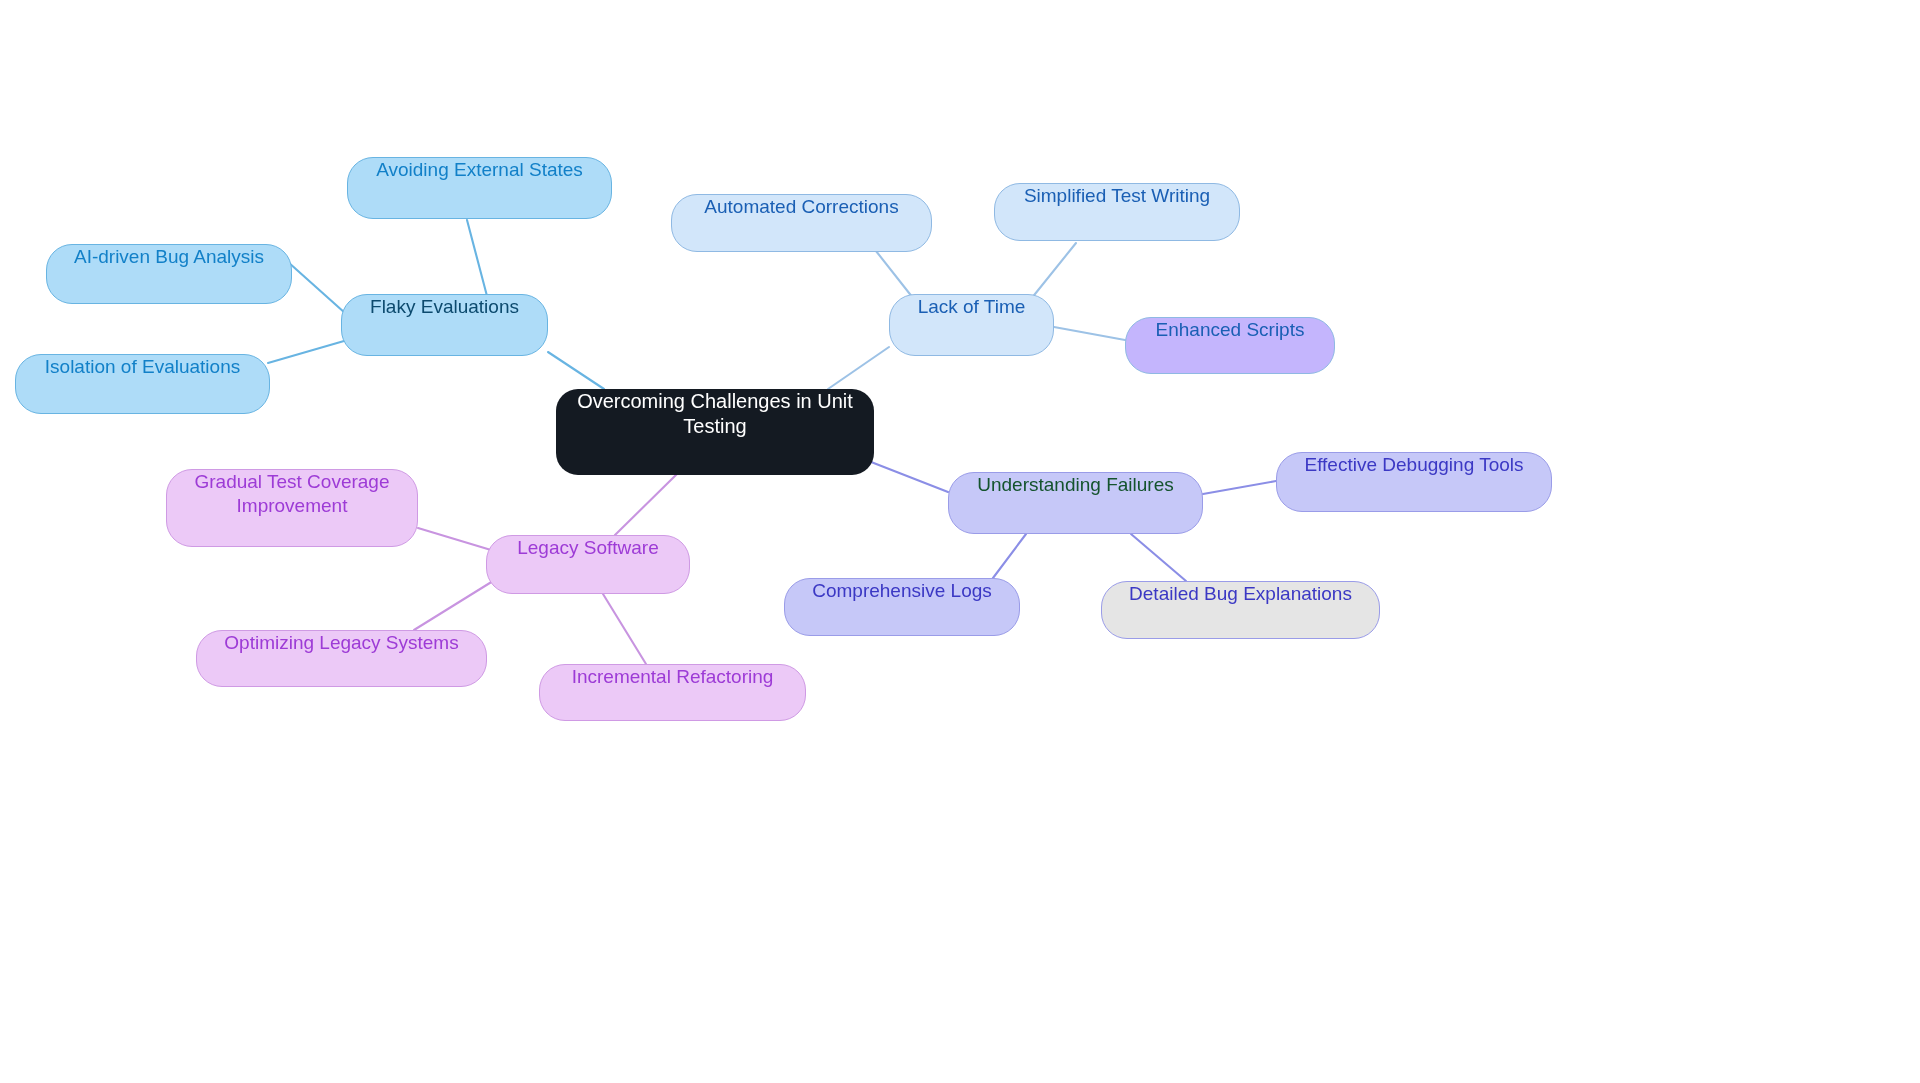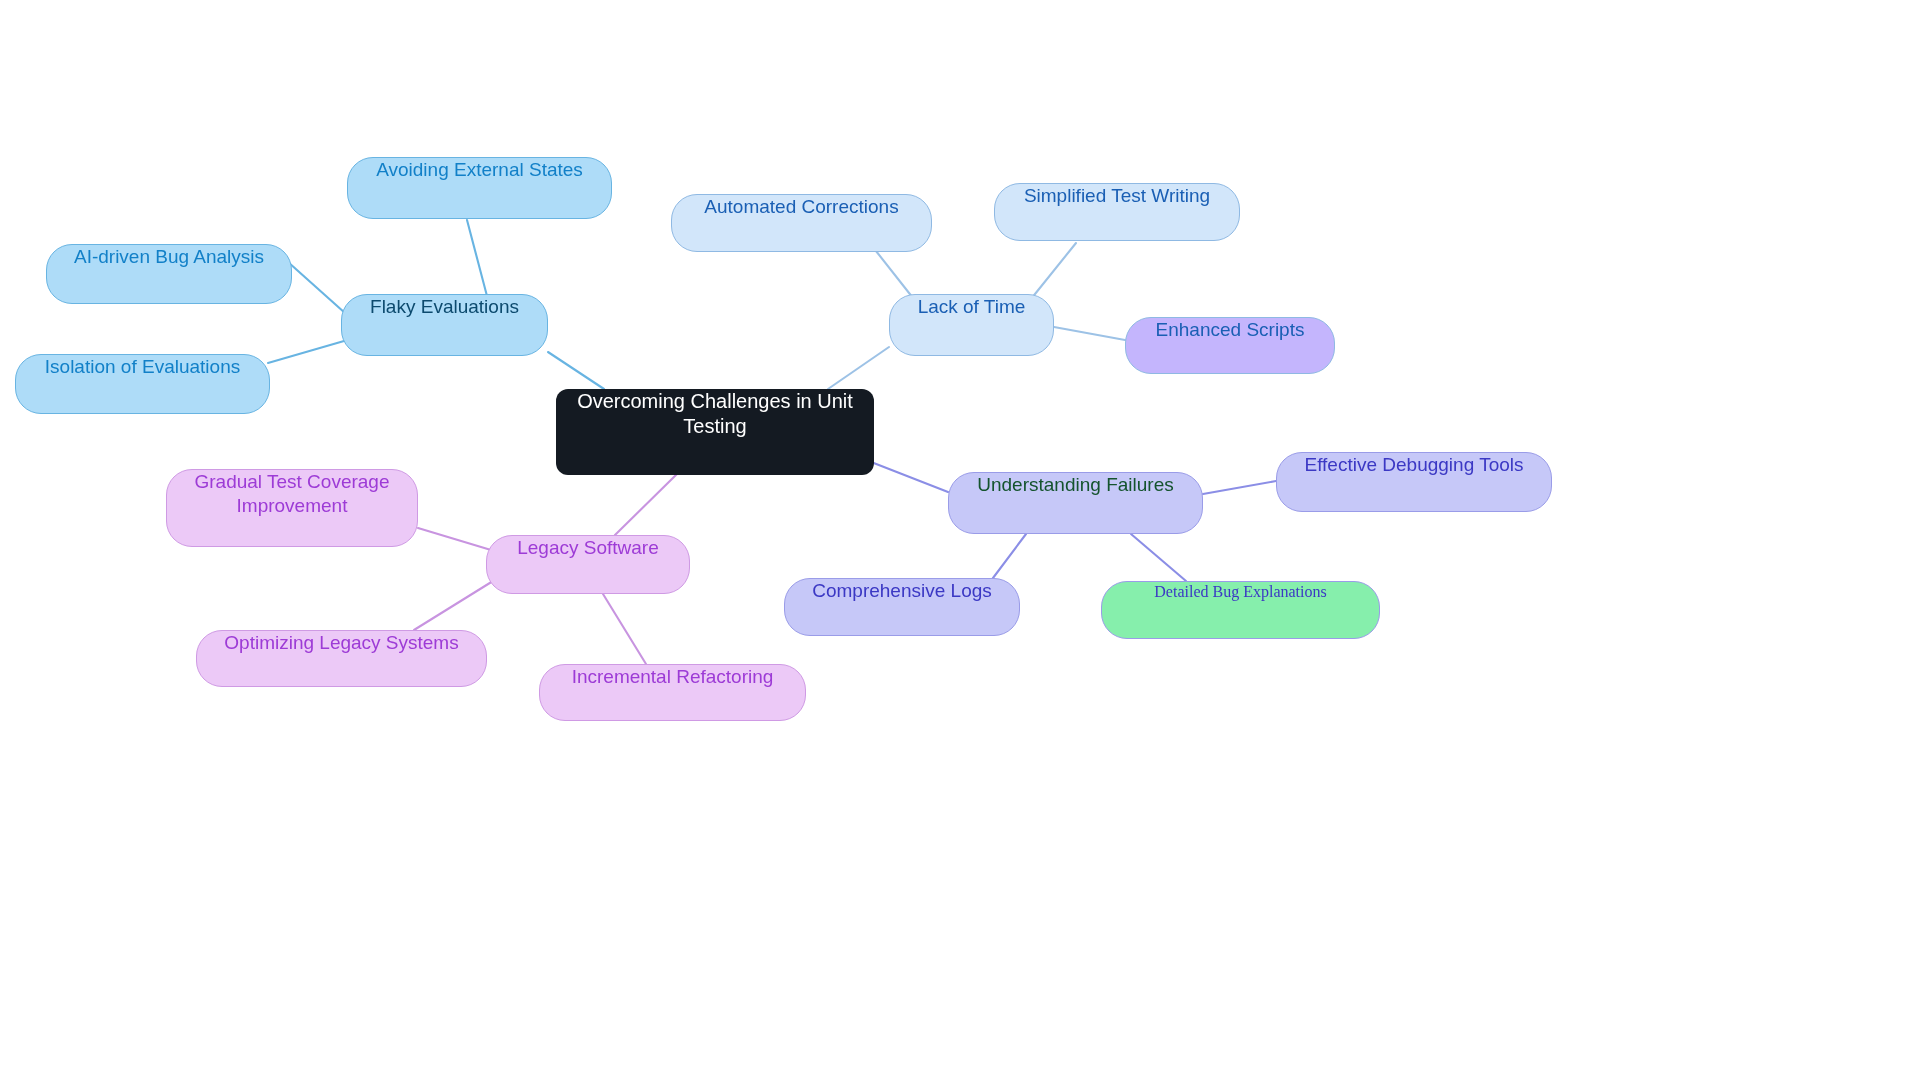--- a/index.html
+++ b/index.html
@@ -34,21 +34,21 @@
     justify-content: center;
     text-align: center;
     border-radius: 26px;
     border-style: solid;
     border-width: 1.6px;
     line-height: 1.26;
     white-space: pre-line;
     z-index: 2;
   }
   .node.root {
-    border-radius: 12px;
+    border-radius: 22px;
     border-width: 0;
     z-index: 3;
   }
   .label {
     display: block;
     padding: 0 10px;
     white-space: pre-line;
   }
 </style>
 </head>
@@ -80,20 +80,20 @@
       <div class="node" style="left: 46px; top: 204px; width: 246px; height: 60px; background: rgb(174, 220, 248); color: rgb(18, 128, 200); border-color: rgb(104, 180, 226); font-size: 19px; margin-top: 40px;"><span class="label">AI-driven Bug Analysis</span></div>
       <div class="node" style="left: 347px; top: 157px; width: 265px; height: 62px; background: rgb(174, 220, 248); color: rgb(18, 128, 200); border-color: rgb(104, 180, 226); font-size: 19px;"><span class="label">Avoiding External States</span></div>
       <div class="node" style="left: 15px; top: 354px; width: 255px; height: 60px; background: rgb(174, 220, 248); color: rgb(18, 128, 200); border-color: rgb(104, 180, 226); font-size: 19px;"><span class="label">Isolation of Evaluations</span></div>
       <div class="node" style="left: 889px; top: 294px; width: 165px; height: 62px; background: rgb(210, 230, 250); color: rgb(26, 95, 180); border-color: rgb(143, 185, 227); font-size: 19px;"><span class="label">Lack of Time</span></div>
       <div class="node" style="left: 671px; top: 194px; width: 261px; height: 58px; background: rgb(210, 230, 250); color: rgb(26, 95, 180); border-color: rgb(143, 185, 227); font-size: 19px;"><span class="label">Automated Corrections</span></div>
       <div class="node" style="left: 994px; top: 183px; width: 246px; height: 58px; background: rgb(210, 230, 250); color: rgb(26, 95, 180); border-color: rgb(143, 185, 227); font-size: 19px;"><span class="label">Simplified Test Writing</span></div>
       <div class="node" style="left: 1125px; top: 317px; width: 210px; height: 57px; background: #c4b5fd; color: rgb(26, 95, 180); border-color: rgb(143, 185, 227); font-size: 19px;"><span class="label">Enhanced Scripts</span></div>
       <div class="node" style="left: 948px; top: 472px; width: 255px; height: 62px; background: rgb(198, 200, 248); color: #14532d; border-color: rgb(154, 156, 232); font-size: 19px;"><span class="label">Understanding Failures</span></div>
       <div class="node" style="left: 1276px; top: 452px; width: 276px; height: 60px; background: rgb(198, 200, 248); color: rgb(59, 56, 196); border-color: rgb(154, 156, 232); font-size: 19px;"><span class="label">Effective Debugging Tools</span></div>
       <div class="node" style="left: 784px; top: 578px; width: 236px; height: 58px; background: rgb(198, 200, 248); color: rgb(59, 56, 196); border-color: rgb(154, 156, 232); font-size: 19px;"><span class="label">Comprehensive Logs</span></div>
-      <div class="node" style="left: 1101px; top: 581px; width: 279px; height: 58px; background: #86efac; color: rgb(59, 56, 196); border-color: rgb(154, 156, 232); font-size: 16px; font-family: Liberation Serif, serif;"><span class="label">Detailed Bug Explanations</span></div>
+      <div class="node" style="left: 1101px; top: 581px; width: 279px; height: 58px; background: #e5e5e5; color: rgb(59, 56, 196); border-color: rgb(154, 156, 232); font-size: 19px;"><span class="label">Detailed Bug Explanations</span></div>
       <div class="node" style="left: 486px; top: 535px; width: 204px; height: 59px; background: rgb(236, 201, 247); color: rgb(157, 59, 214); border-color: rgb(207, 154, 228); font-size: 19px;"><span class="label">Legacy Software</span></div>
       <div class="node" style="left: 166px; top: 469px; width: 252px; height: 78px; background: rgb(236, 201, 247); color: rgb(157, 59, 214); border-color: rgb(207, 154, 228); font-size: 19px;"><span class="label">Gradual Test Coverage
 Improvement</span></div>
       <div class="node" style="left: 196px; top: 630px; width: 291px; height: 57px; background: rgb(236, 201, 247); color: rgb(157, 59, 214); border-color: rgb(207, 154, 228); font-size: 19px;"><span class="label">Optimizing Legacy Systems</span></div>
       <div class="node" style="left: 539px; top: 664px; width: 267px; height: 57px; background: rgb(236, 201, 247); color: rgb(157, 59, 214); border-color: rgb(207, 154, 228); font-size: 19px;"><span class="label">Incremental Refactoring</span></div>
     </div>
 </div>
 
 </body></html>

